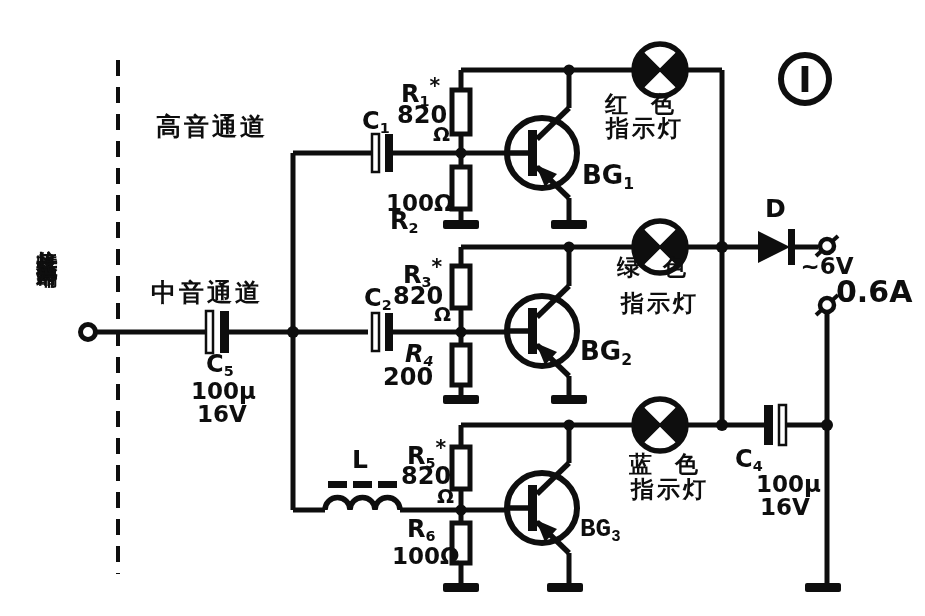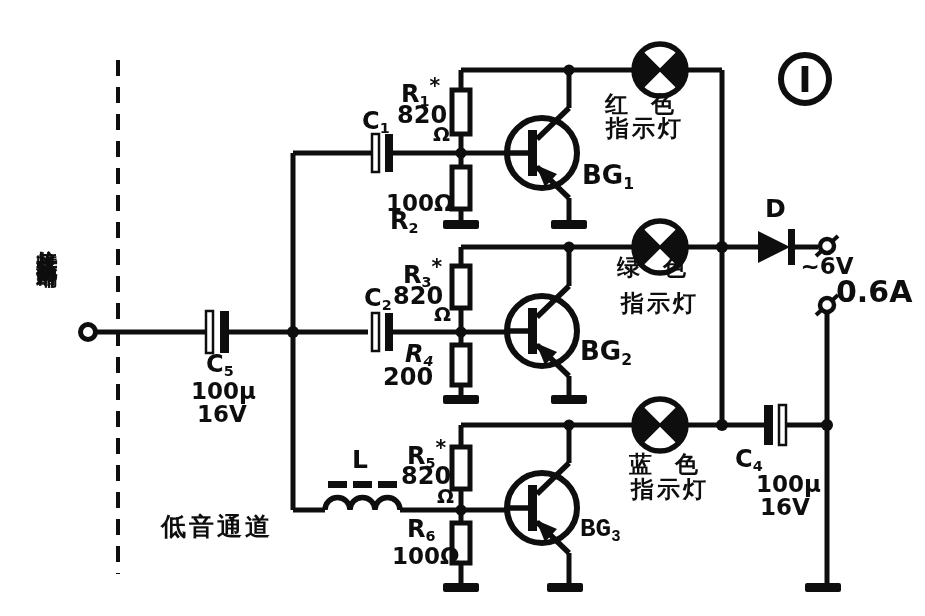--- a/index.html
+++ b/index.html
@@ -147,21 +147,22 @@
       <circle cx="569" cy="247" r="5.5"></circle>
       <circle cx="569" cy="425" r="5.5"></circle>
       <circle cx="722" cy="247" r="6"></circle>
       <circle cx="722" cy="425" r="6"></circle>
       <circle cx="827" cy="425" r="6"></circle>
     </g>
   </svg>
 
   <div class="lbl vertical" style="left:36px;top:232px;font-size:21px;">接收录扩音机扬声器端</div>
 
-  <div class="lbl cjk" style="left:161px;top:514px;font-size:25px;">低音通道</div>
+  <div class="lbl cjk" style="left:156px;top:114px;font-size:25px;">高音通道</div>
+  <div class="lbl cjk" style="left:151px;top:280px;font-size:25px;">中音通道</div>
 
   <div class="lbl" style="left:362px;top:109px;font-size:24px;text-align:right;"><span>C</span><sub>1</sub></div>
   <div class="lbl" style="left:401px;top:76px;font-size:24px;"><span>R</span><sub>1</sub><sup class="star">*</sup></div>
   <div class="lbl" style="left:397px;top:103px;font-size:24px;">820</div>
   <div class="lbl" style="left:433px;top:124px;font-size:20px;">Ω</div>
   <div class="lbl" style="left:390px;top:163px;font-size:24px;margin-top:46px;"><span>R</span><sub>2</sub></div>
   <div class="lbl" style="left:386px;top:192px;font-size:23px;">100Ω</div>
 
   <div class="lbl" style="left:364px;top:286px;font-size:24px;"><span>C</span><sub>2</sub></div>
   <div class="lbl" style="left:403px;top:257px;font-size:24px;"><span>R</span><sub>3</sub><sup class="star">*</sup></div>

